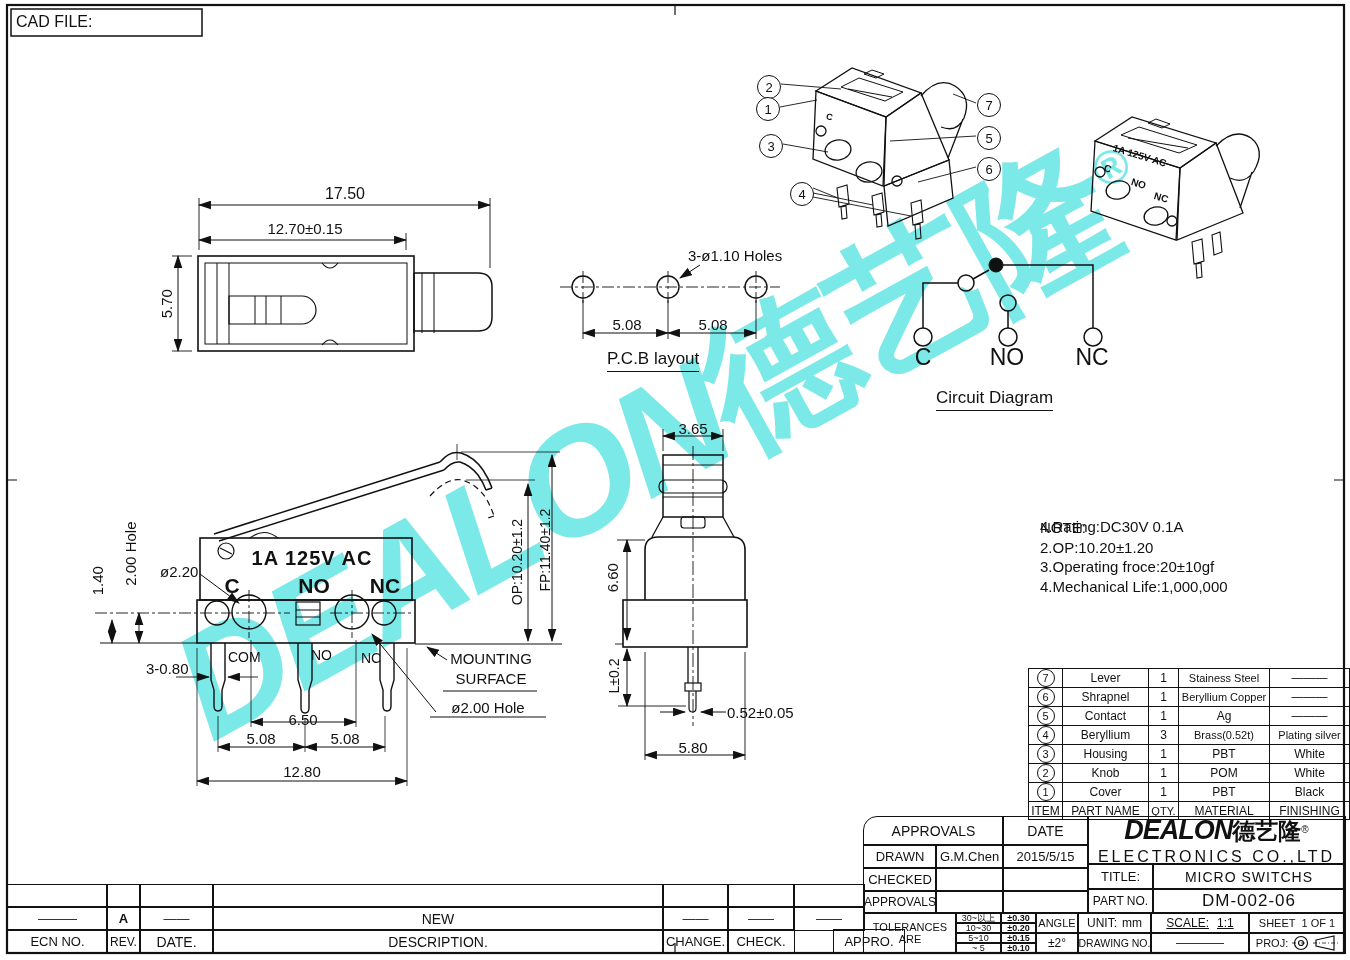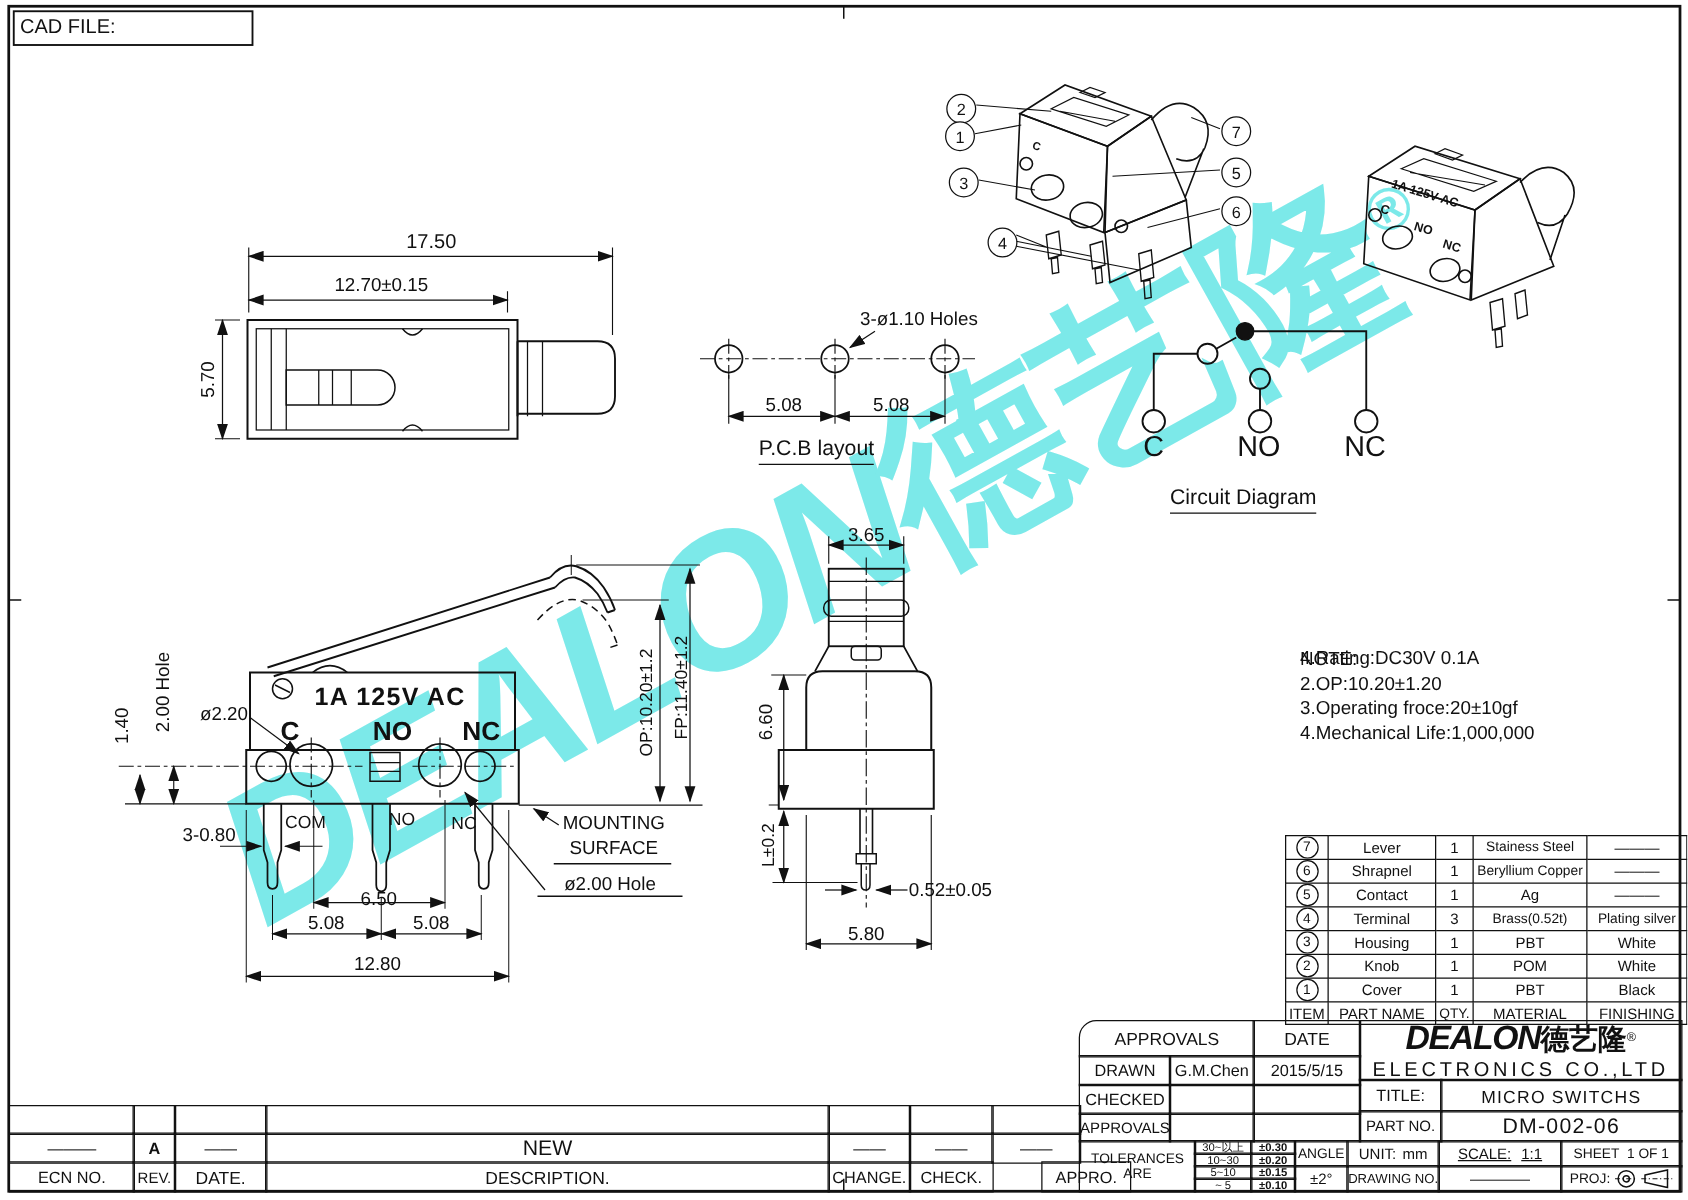--- a/index.html
+++ b/index.html
@@ -258,21 +258,21 @@
         </tr>
     <tr>
       <td><span class="circ">5</span></td>
       <td>Contact</td>
       <td>1</td>
       <td>Ag</td>
       <td>———</td>
         </tr>
     <tr>
       <td><span class="circ">4</span></td>
-      <td>Terminal</td>
+      <td>Beryllium</td>
       <td>3</td>
       <td style="font-size:11px;">Brass(0.52t)</td>
       <td style="font-size:11px;">Plating  silver</td>
         </tr>
     <tr>
       <td><span class="circ">3</span></td>
       <td>Housing</td>
       <td>1</td>
       <td>PBT</td>
       <td>White</td>
@@ -326,21 +326,21 @@
   <div class="cell" style="left:106px;top:884px;width:33px;height:22px;"></div>
   <div class="cell" style="left:139px;top:884px;width:73px;height:22px;"></div>
   <div class="cell" style="left:212px;top:884px;width:450px;height:22px;"></div>
   <div class="cell" style="left:662px;top:884px;width:65px;height:22px;"></div>
   <div class="cell" style="left:727px;top:884px;width:66px;height:22px;"></div>
   <div class="cell" style="left:793px;top:884px;width:70px;height:22px;"></div>
 
   <div class="cell" style="left:7px;top:906px;width:99px;height:23px;font-size:13px;">———</div>
   <div class="cell" style="left:106px;top:906px;width:33px;height:23px;font-size:13px;font-weight:bold;">A</div>
   <div class="cell" style="left:139px;top:906px;width:73px;height:23px;font-size:13px;">——</div>
-  <div class="cell" style="left:212px;top:906px;width:450px;height:23px;font-size:17px;">NEW</div>
+  <div class="cell" style="left:212px;top:906px;width:450px;height:23px;font-size:14px;">NEW</div>
   <div class="cell" style="left:662px;top:906px;width:65px;height:23px;font-size:13px;">——</div>
   <div class="cell" style="left:727px;top:906px;width:66px;height:23px;font-size:13px;">——</div>
   <div class="cell" style="left:793px;top:906px;width:70px;height:23px;font-size:13px;">——</div>
 
   <div class="cell" style="left:7px;top:929px;width:99px;height:23px;font-size:13px;">ECN  NO.</div>
   <div class="cell" style="left:106px;top:929px;width:33px;height:23px;font-size:12px;">REV.</div>
   <div class="cell" style="left:139px;top:929px;width:73px;height:23px;font-size:14px;">DATE.</div>
   <div class="cell" style="left:212px;top:929px;width:450px;height:23px;font-size:14px;">DESCRIPTION.</div>
   <div class="cell" style="left:662px;top:929px;width:65px;height:23px;font-size:13px;">CHANGE.</div>
   <div class="cell" style="left:727px;top:929px;width:66px;height:23px;font-size:13px;">CHECK.</div>

